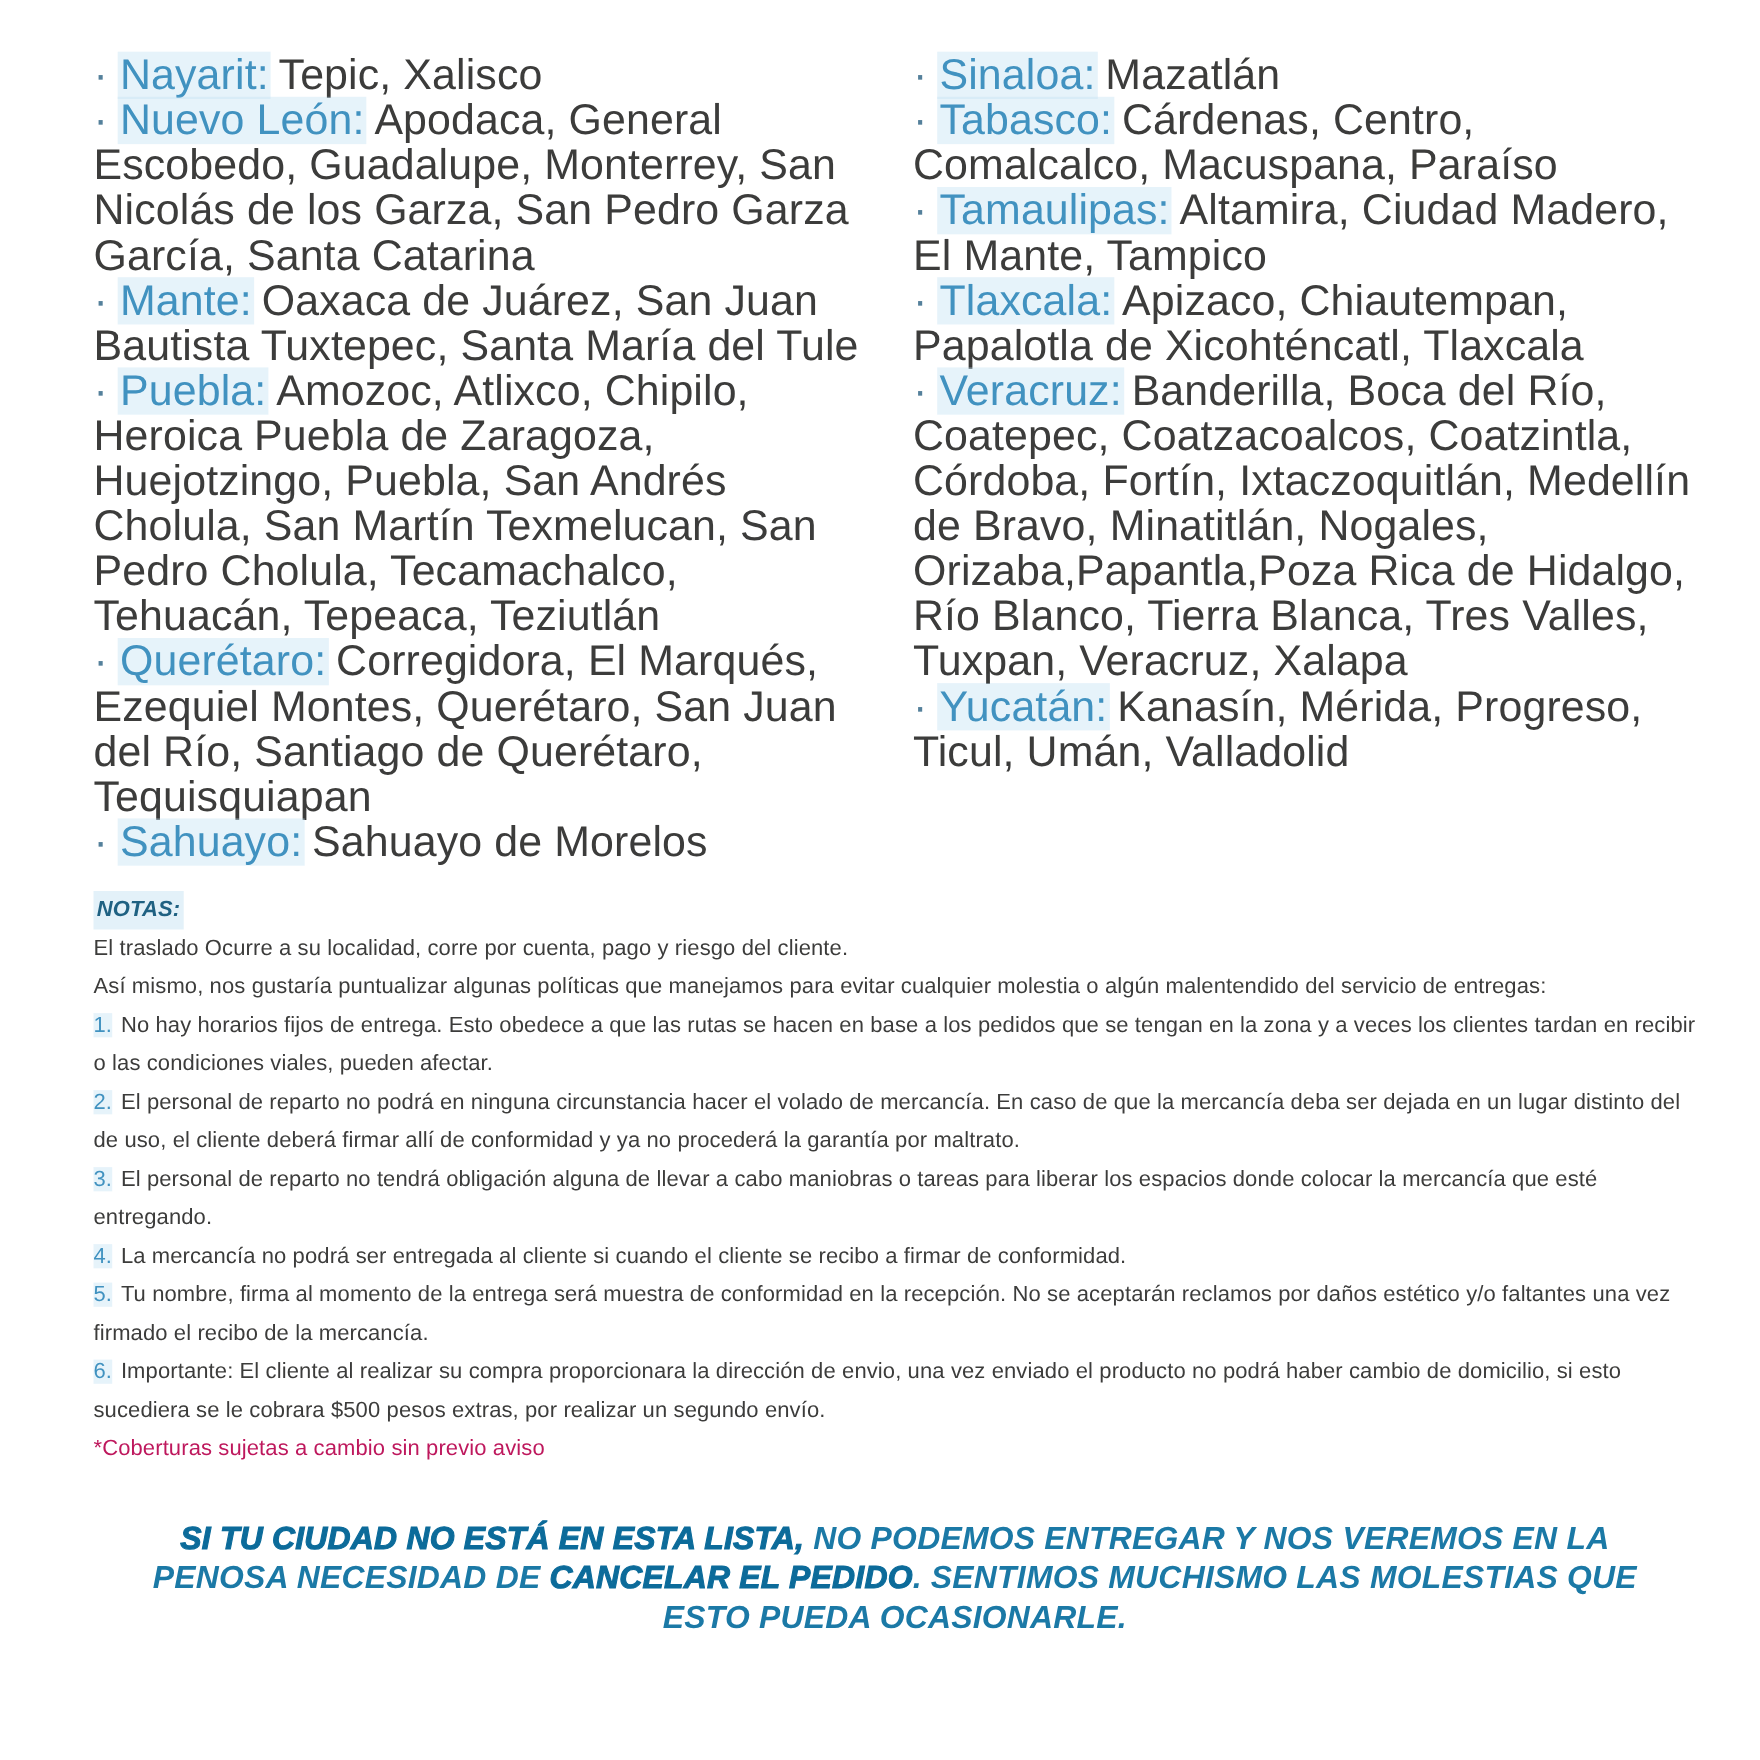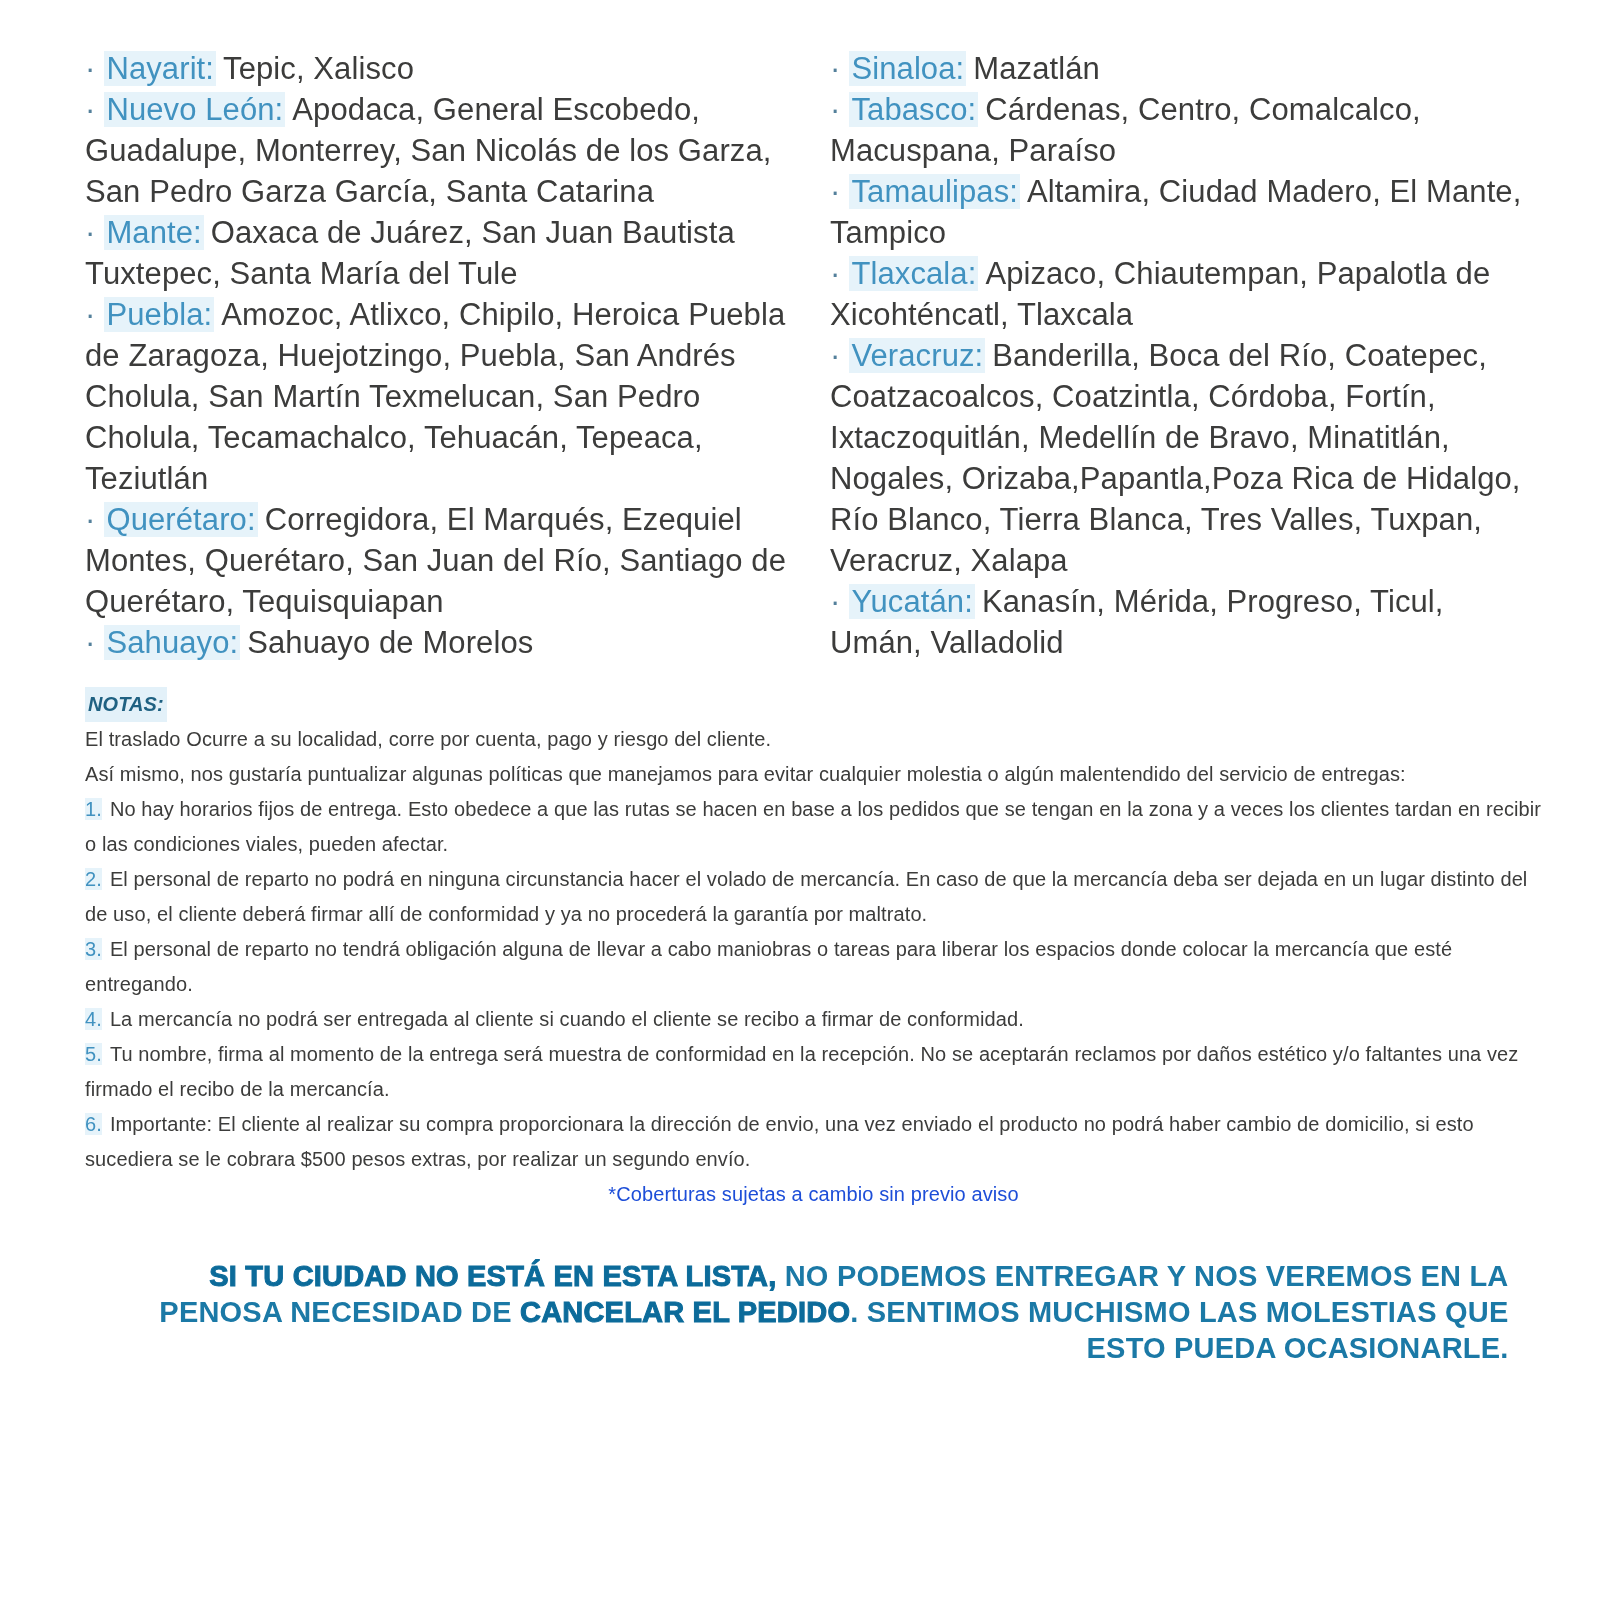--- a/index.html
+++ b/index.html
@@ -19,21 +19,21 @@
     width: 1600px;
     height: 1600px;
     padding: 48px 58px 0 85px;
   }
   
   .columns {
     display: flex;
     gap: 40px;
   }
   .col {
-    font-size: 31px;
+    font-size: 39px;
     line-height: 41px;
     letter-spacing: 0.1px;
   }
   .col-left  { width: 705px; flex: 0 0 705px; }
   .col-right { width: 712px; flex: 0 0 712px; }
   .entry { margin: 0; }
   .bullet {
     color: #54809b;
     margin-right: 9px;
   }
@@ -59,31 +59,31 @@
     color: #1f6182;
     background: rgba(200, 228, 243, 0.5);
     padding: 0 3px;
   }
   .num {
     color: #4192c0;
     background: rgba(200, 228, 243, 0.45);
     margin-right: 8px;
   }
   .footnote {
-    color: #1d4ed8;
-    text-align: center;
+    color: #be185d;
   }
   
   .footer {
     margin: 46px auto 0 auto;
     max-width: 1390px;
-    text-align: right;
+    text-align: center;
     font-size: 29px;
     line-height: 36px;
     font-weight: bold;
+    font-style: italic;
     color: #1b79a6;
     letter-spacing: 0.2px;
   }
   .footer .strong {
     color: #0c6b9a;
     -webkit-text-stroke: 1px #0c6b9a;
   }
 </style>
 </head>
 <body>

